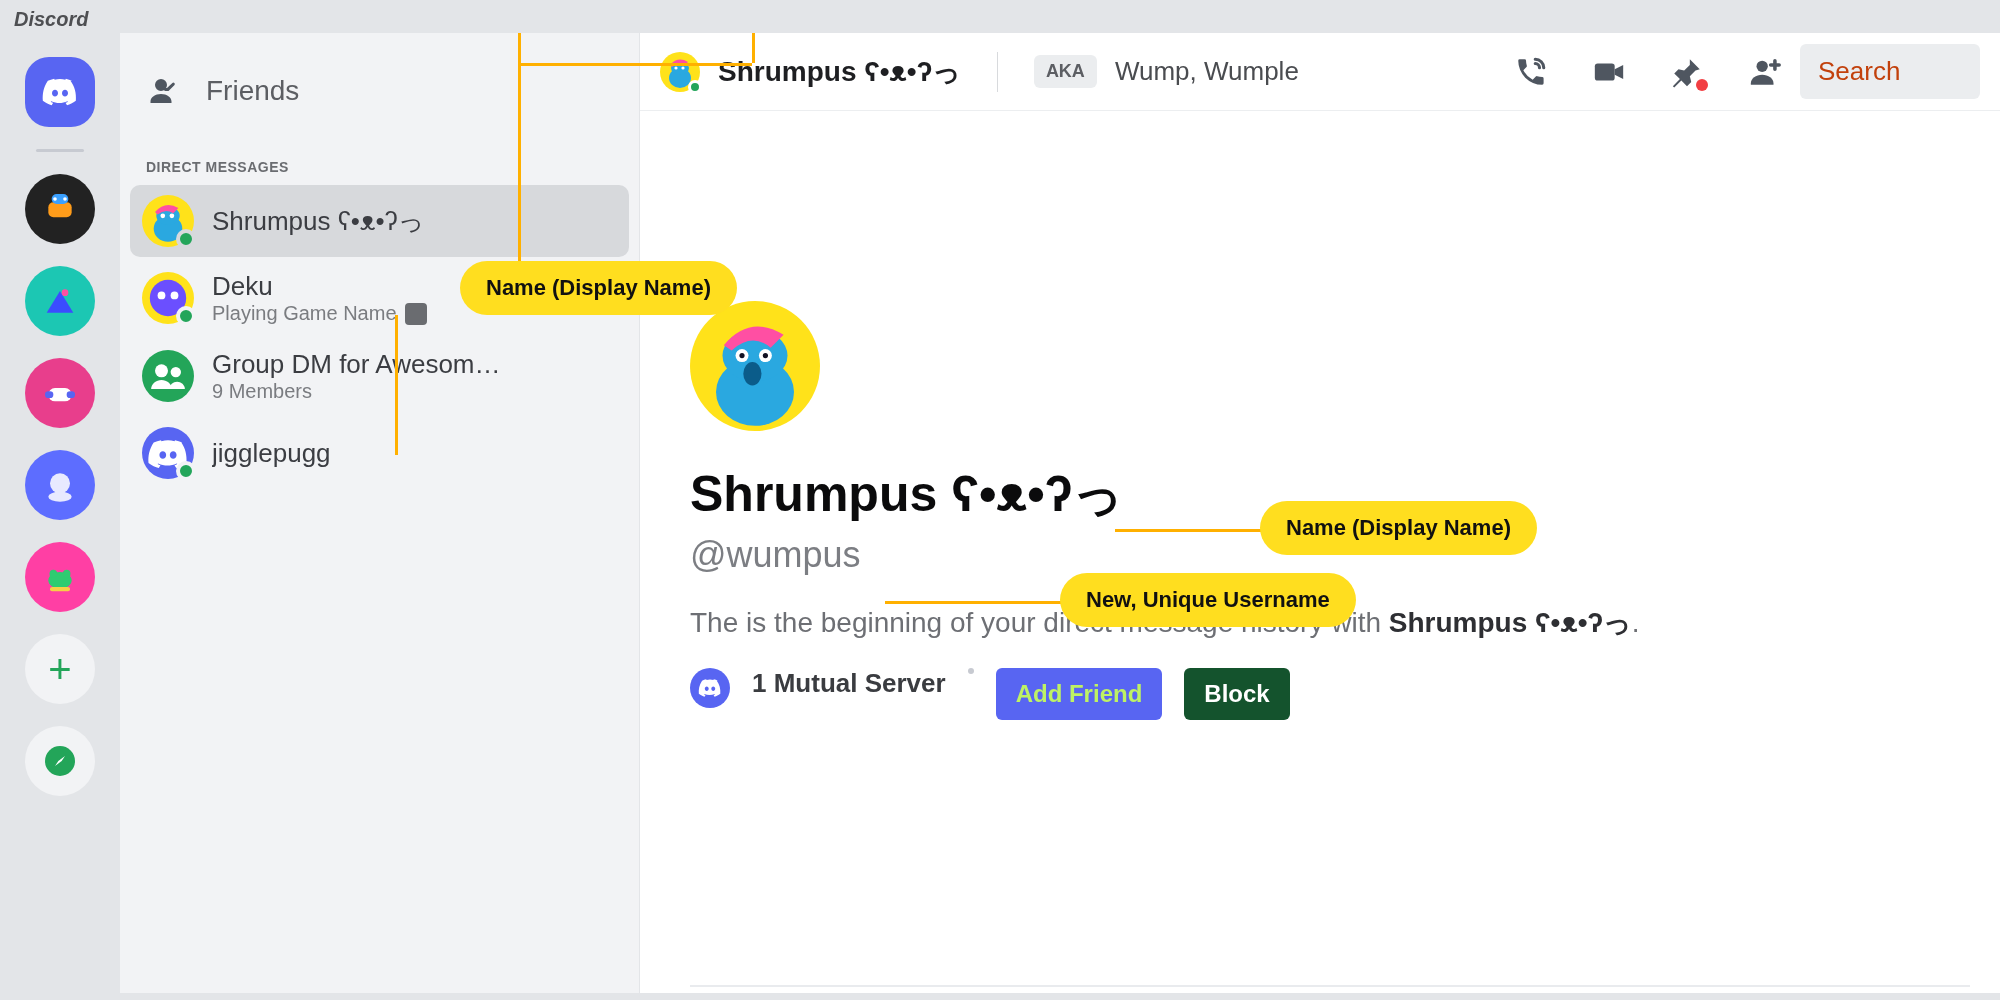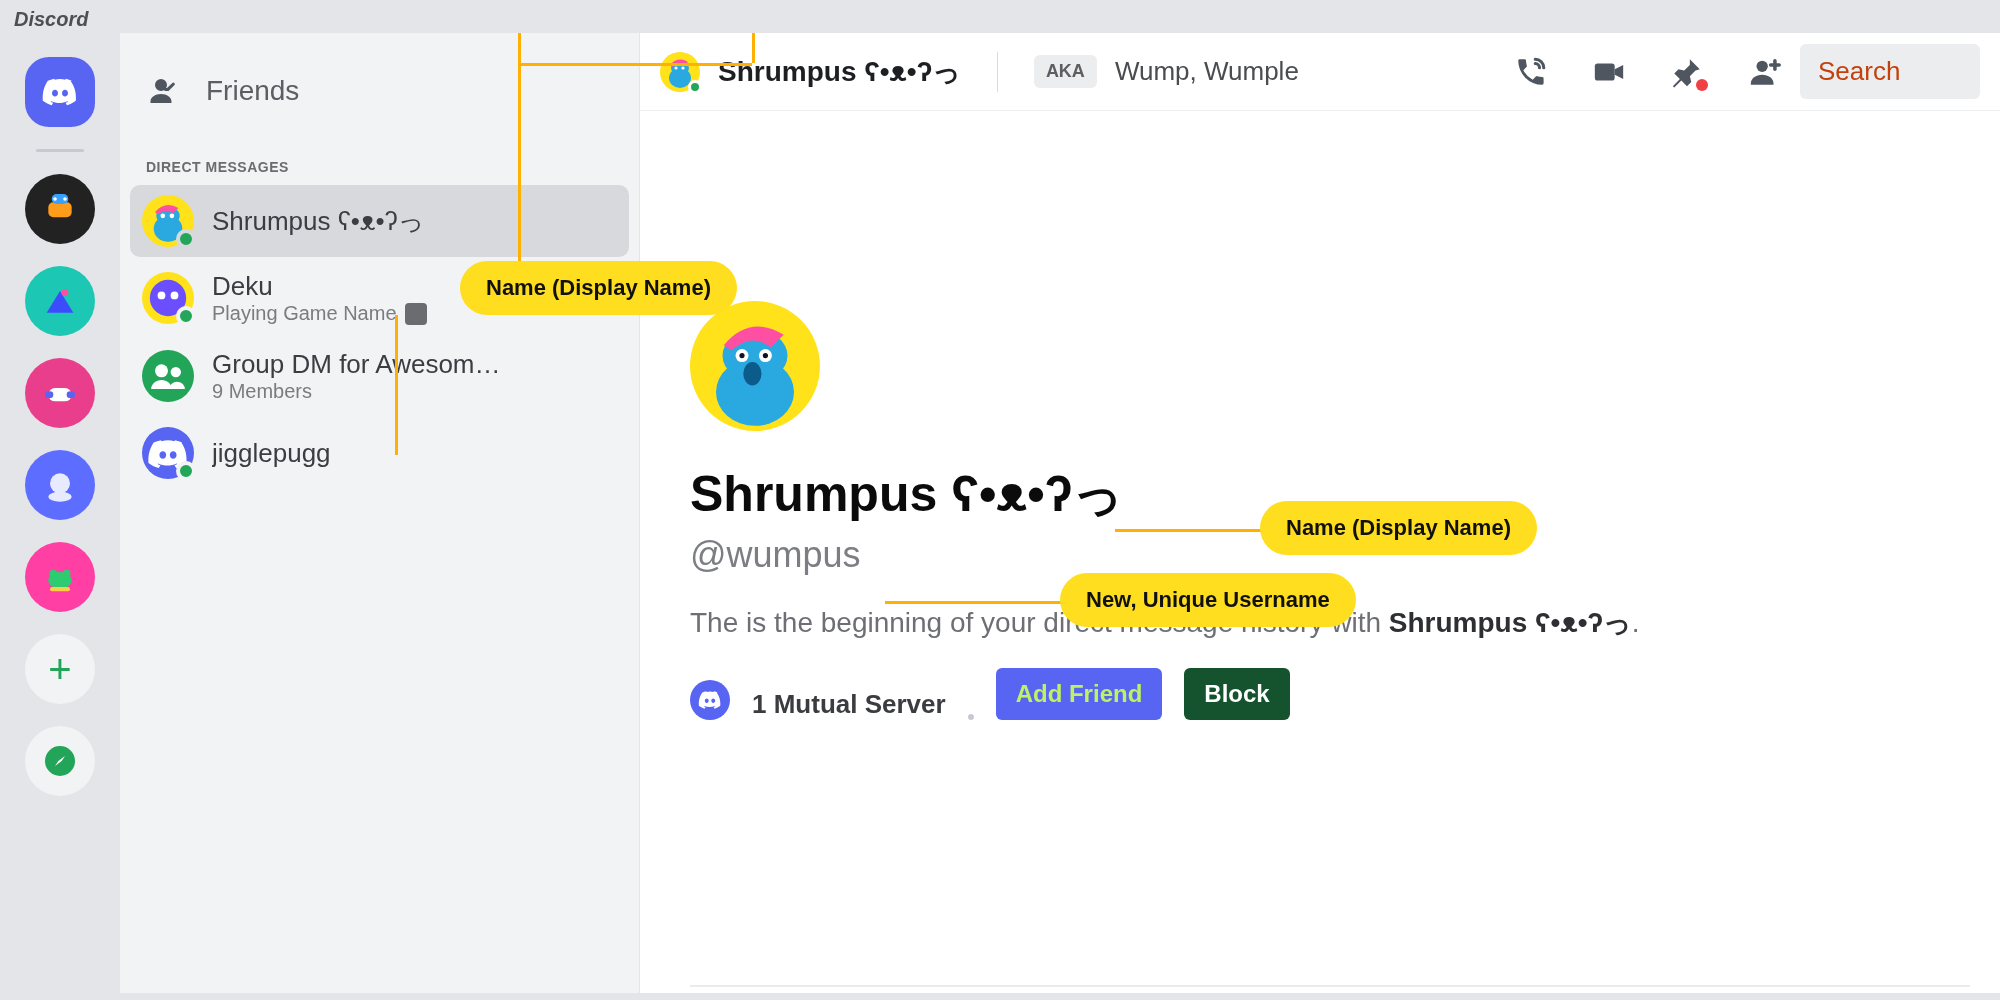--- a/index.html
+++ b/index.html
@@ -138,21 +138,21 @@
   .content { padding: 60px 50px; position:relative; flex:1; }
   .profile-avatar {
     width: 130px; height:130px; border-radius:50%; background:#ffe21a;
     display:flex; align-items:center; justify-content:center; overflow:hidden;
     margin-top: 130px;
   }
   .profile-name { font-size: 50px; font-weight: 800; color:#0b0b0c; margin-top: 30px; }
   .profile-username { font-size: 36px; color:#7c7e83; margin-top: 6px; }
   .dm-begin { font-size: 28px; color:#6d6f74; margin-top: 28px; }
   .dm-begin b { color:#2e2f33; font-weight:800; }
-  .meta-row { display:flex; align-items:flex-end; gap:22px; margin-top: 26px; }
+  .meta-row { display:flex; align-items:flex-start; gap:22px; margin-top: 26px; }
   .mutual-icon {
     width:40px; height:40px; border-radius:50%; background:#5865f2;
     display:flex; align-items:center; justify-content:center;
   }
   .mutual-text { font-size:26px; color:#3a3c40; font-weight:600; }
   .sep-dot { width:6px; height:6px; border-radius:50%; background:#c7cad1; }
   .btn { font-size:24px; font-weight:600; padding:12px 20px; border-radius:6px; border:none; }
   .btn-primary { background:#5865f2; color:#bef264; }
   .btn-secondary { background:#14532d; color:#fff; }
   

